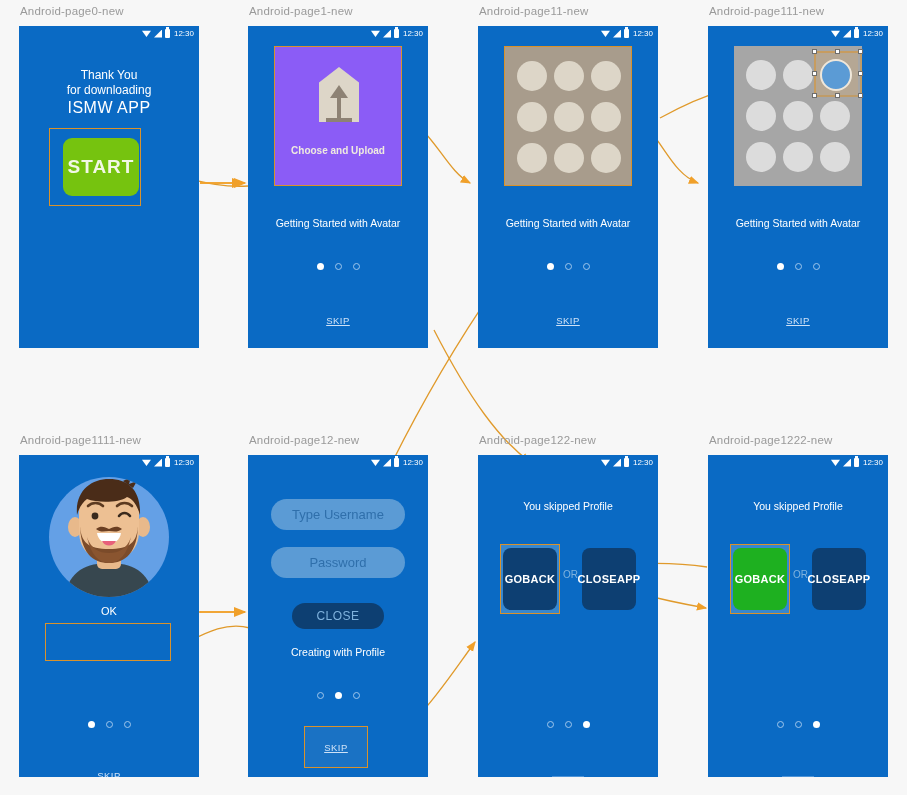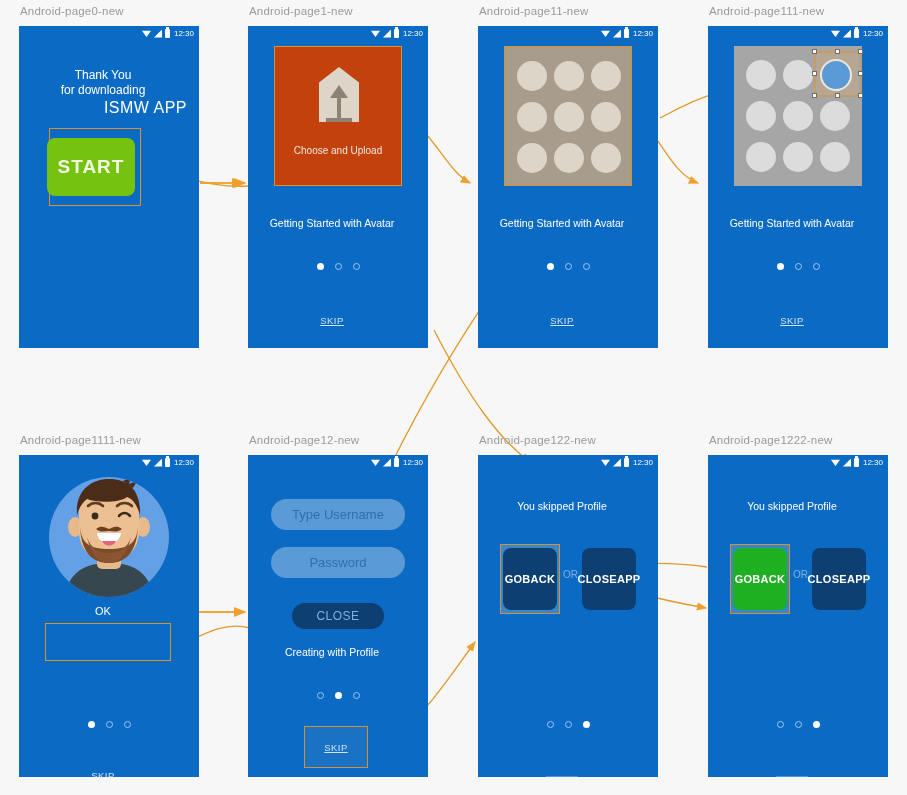--- a/index.html
+++ b/index.html
@@ -42,21 +42,21 @@
   }
   .ic-batt{
     width:5px;height:9px;background:#fff;border-radius:1px;position:relative;
   }
   .ic-batt:before{
     content:"";position:absolute;top:-2px;left:1.3px;width:2.4px;height:1.6px;background:#fff;
   }
   .clock{font-size:8px;color:#fff;letter-spacing:0px;margin-left:1px;}
 
   
-  .ctr{position:absolute;left:0;right:12px;text-align:center;}
+  .ctr{position:absolute;left:0;right:0;text-align:center;}
   .caption{font-size:10.5px;color:#fff;}
   .skip{
     font-size:9.5px;color:#cfe2f7;text-decoration:underline;letter-spacing:.5px;
   }
   .skip-blank{
     display:inline-block;width:32px;height:0;border-bottom:1px solid #4d94d8;
   }
 
   
   .dots{display:flex;justify-content:center;gap:11px;}
@@ -78,22 +78,23 @@
   .thanks{font-size:12px;color:#fff;line-height:15px;}
   .appname{font-size:16px;color:#fff;letter-spacing:.5px;}
   .btn-start{
     position:absolute;background:#76c30f;border-radius:9px;
     display:flex;align-items:center;justify-content:center;
     color:#f2f7e6;font-size:19px;font-weight:bold;letter-spacing:1px;
   }
 
   
   .card-upload{
-    position:absolute;background:#c2410c;box-sizing:border-box;
+    position:absolute;background:#8b5cf6;box-sizing:border-box;
     border:1.4px solid #d9922b;
+    font-weight:bold;
   }
   .up-house{
     position:absolute;width:40px;height:55px;background:#ddd6c8;
     clip-path:polygon(0% 28%,50% 0%,100% 28%,100% 100%,0% 100%);
   }
   .up-arrow{
     position:absolute;width:0;height:0;
     border-left:9px solid transparent;border-right:9px solid transparent;
     border-bottom:13px solid #8d8274;
   }
@@ -207,24 +208,24 @@
     <div class="phone">
       <div class="statusbar">
         <span class="ic-wifi"></span>
         <span class="ic-signal"></span>
         <span class="ic-batt"></span>
         <span class="clock">12:30</span>
       </div>
 
       <div class="ctr thanks" style="top:42px;">Thank You</div>
       <div class="ctr thanks" style="top:57px;">for downloading</div>
-      <div class="ctr appname" style="top:73px;text-align:right;">ISMW APP</div>
+      <div class="ctr appname" style="top:73px;">ISMW APP</div>
 
       <div class="sel" style="left:30px;top:102px;width:92px;height:78px;"></div>
-      <div class="btn-start" style="left:28px;top:112px;width:88px;height:58px;border-radius:8px;">START</div>
+      <div class="btn-start" style="left:44px;top:112px;width:76px;height:58px;">START</div>
     </div>
   </div>
 
   <div class="frame" style="left:248px;top:26px;">
     <div class="frame-label">Android-page1-new</div>
     <div class="phone">
       <div class="statusbar">
         <span class="ic-wifi"></span>
         <span class="ic-signal"></span>
         <span class="ic-batt"></span>

